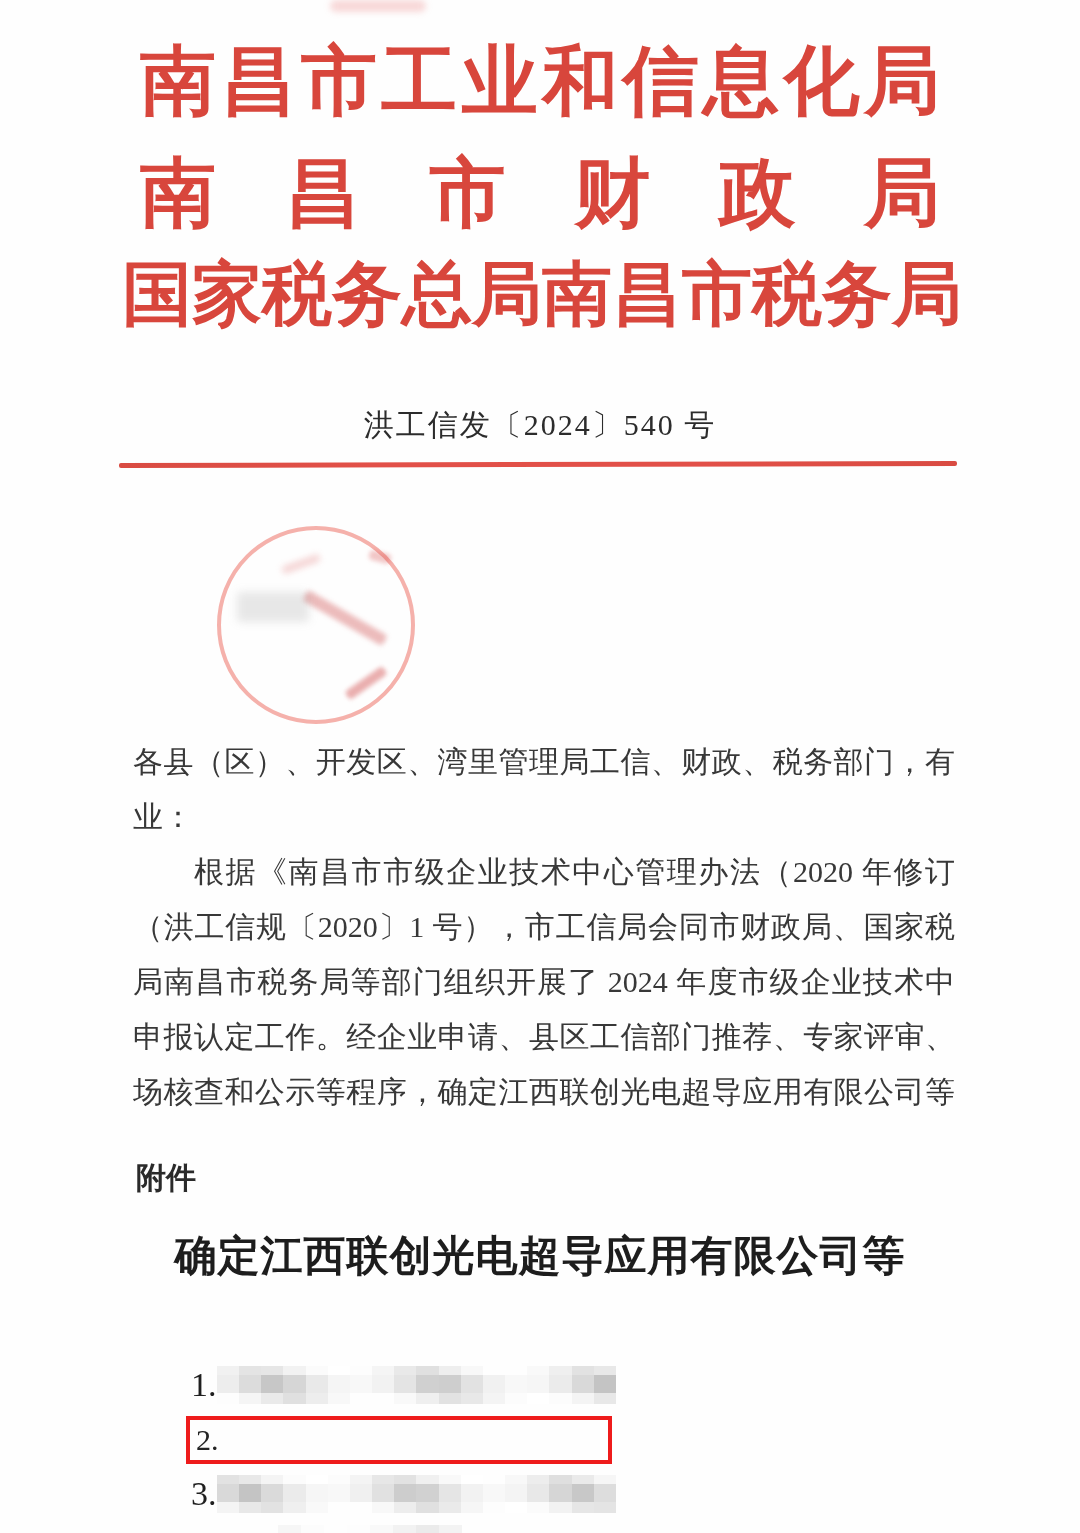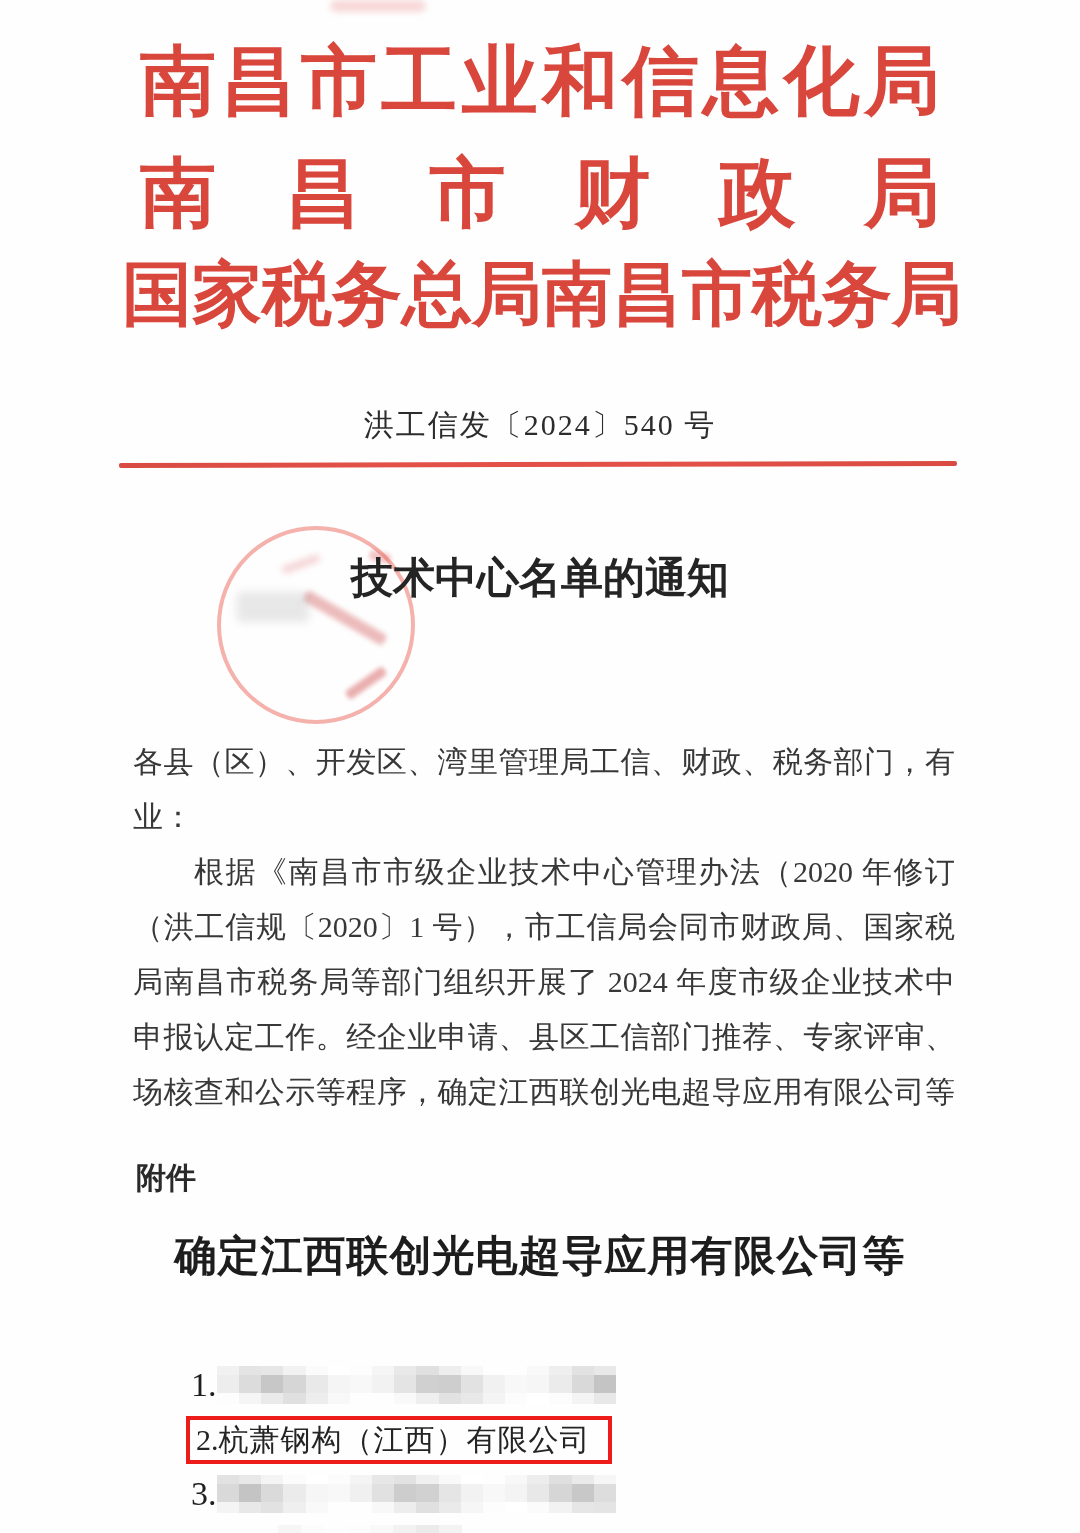--- a/index.html
+++ b/index.html
@@ -149,21 +149,20 @@
 
 <div class="stamp">
   <div class="m m1"></div>
   <div class="m m2"></div>
   <div class="m m3"></div>
   <div class="m m4"></div>
   <div class="m m5"></div>
 </div>
 
 <div class="notice-title">
-  <div>技术中心名单的通知</div>
 </div>
 
 <div class="para salutation">
   <div class="line jline">各县（区）、开发区、湾里管理局工信、财政、税务部门，有关企</div>
   <div class="line">业：</div>
 </div>
 
 <div class="para main-para">
   <div class="line jline indent">根据《南昌市市级企业技术中心管理办法（2020 年修订版）》</div>
   <div class="line jline">（洪工信规〔2020〕1 号），市工信局会同市财政局、国家税务总</div>
@@ -228,21 +227,20 @@
     <div style="background: rgb(244, 244, 244);"></div>
     <div style="background: rgb(252, 252, 252);"></div>
     <div style="background: rgb(255, 255, 255);"></div>
     <div style="background: rgb(252, 252, 252);"></div>
     <div style="background: rgb(244, 244, 244);"></div>
     <div style="background: rgb(232, 232, 232);"></div>
   </div>
 
 <div class="highlight-box">
   <span class="num">2.</span>
-    <span class="name">杭萧钢构（江西）有限公司</span>
 </div>
 
 <div class="list-number n3">3.</div>
 <div class="mosaic mosaic-3" style="grid-template-columns: repeat(18, 1fr); grid-template-rows: 9px 18px 11px;">
     <div style="background: rgb(226, 226, 226);"></div>
     <div style="background: rgb(232, 232, 232);"></div>
     <div style="background: rgb(244, 244, 244);"></div>
     <div style="background: rgb(252, 252, 252);"></div>
     <div style="background: rgb(255, 255, 255);"></div>
     <div style="background: rgb(252, 252, 252);"></div>

